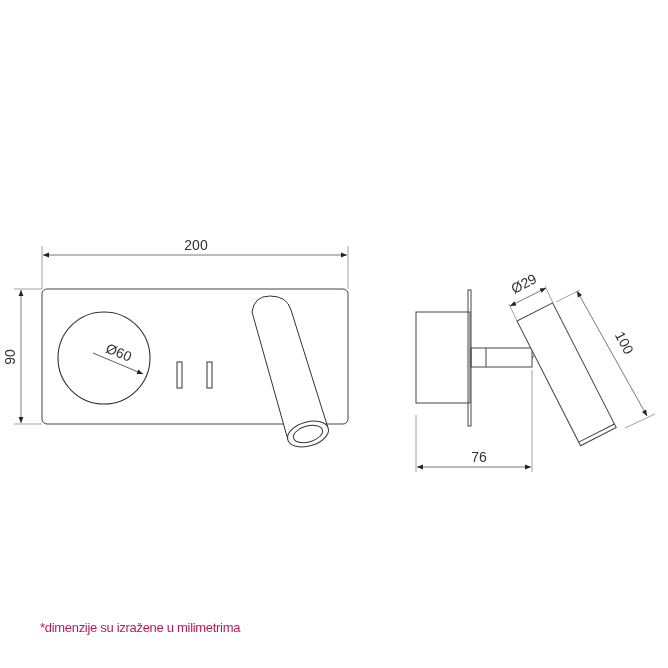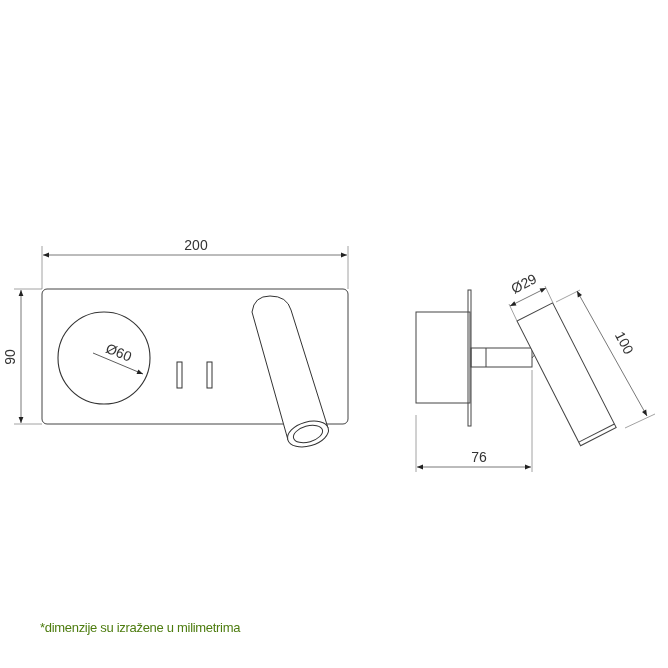--- a/index.html
+++ b/index.html
@@ -1,19 +1,19 @@
 <!DOCTYPE html>
 <html><head>
 <meta charset="utf-8">
 <style>
   html, body { margin: 0; padding: 0; background: #ffffff; }
   body { width: 668px; height: 668px; position: relative; overflow: hidden; }
   #drawing { position: absolute; left: 0; top: 0; }
   .dim-text { font-family: "Liberation Sans", sans-serif; font-size: 14px; fill: #333333; }
-  .note { position: absolute; left: 40px; top: 620px; font-family: "Liberation Sans", sans-serif; font-size: 13px; color: #4d7c0f; letter-spacing: -0.3px; }
+  .note { position: absolute; left: 40px; top: 620px; font-family: "Liberation Sans", sans-serif; font-size: 13px; color: #be185d; letter-spacing: -0.3px; }
 </style>
 </head>
 <body>
 
 <svg id="drawing" width="668" height="668" viewBox="0 0 668 668">
   <defs>
     <marker id="arr" viewBox="0 0 10 10" refX="10" refY="5" markerWidth="10" markerHeight="6" orient="auto-start-reverse" markerUnits="userSpaceOnUse">
       <path d="M0,1 L10,5 L0,9 z" fill="#222"></path>
     </marker>
   </defs>

